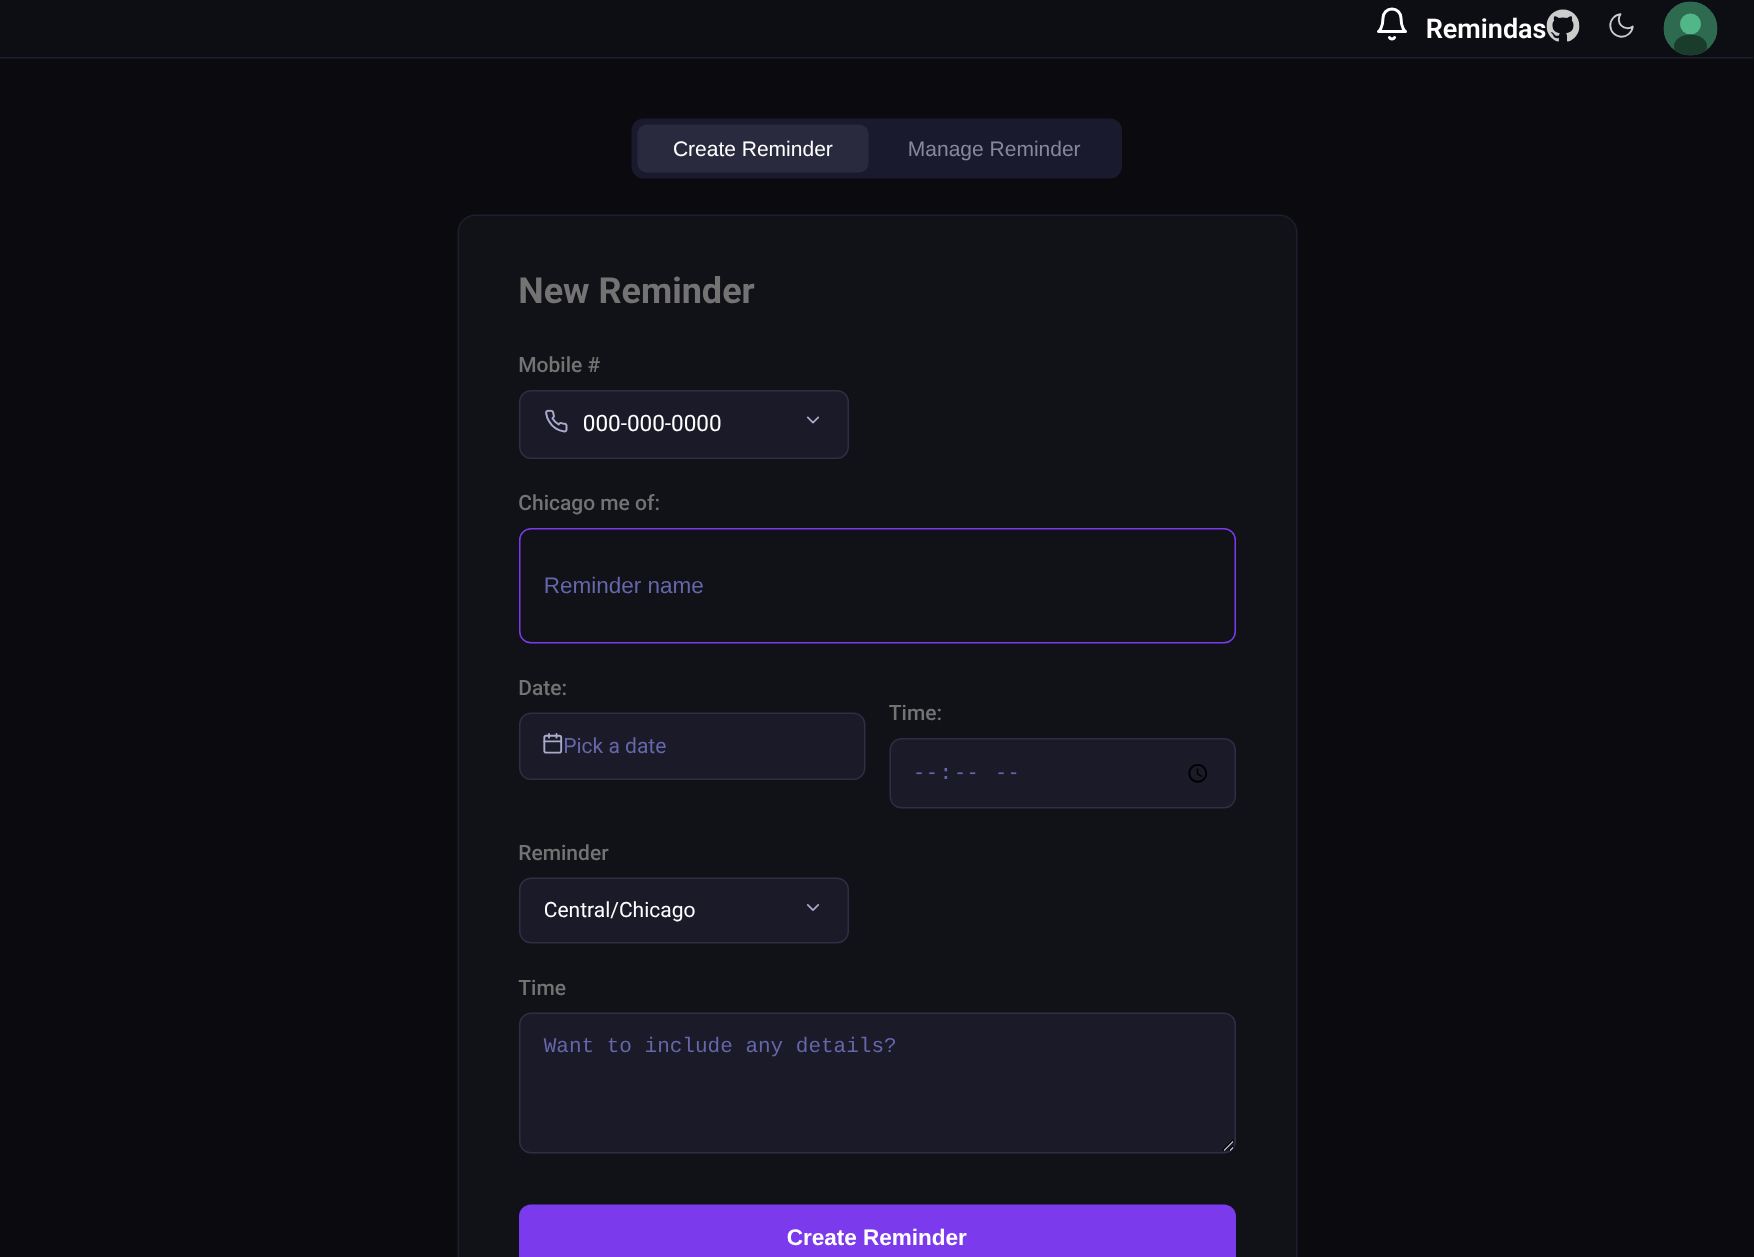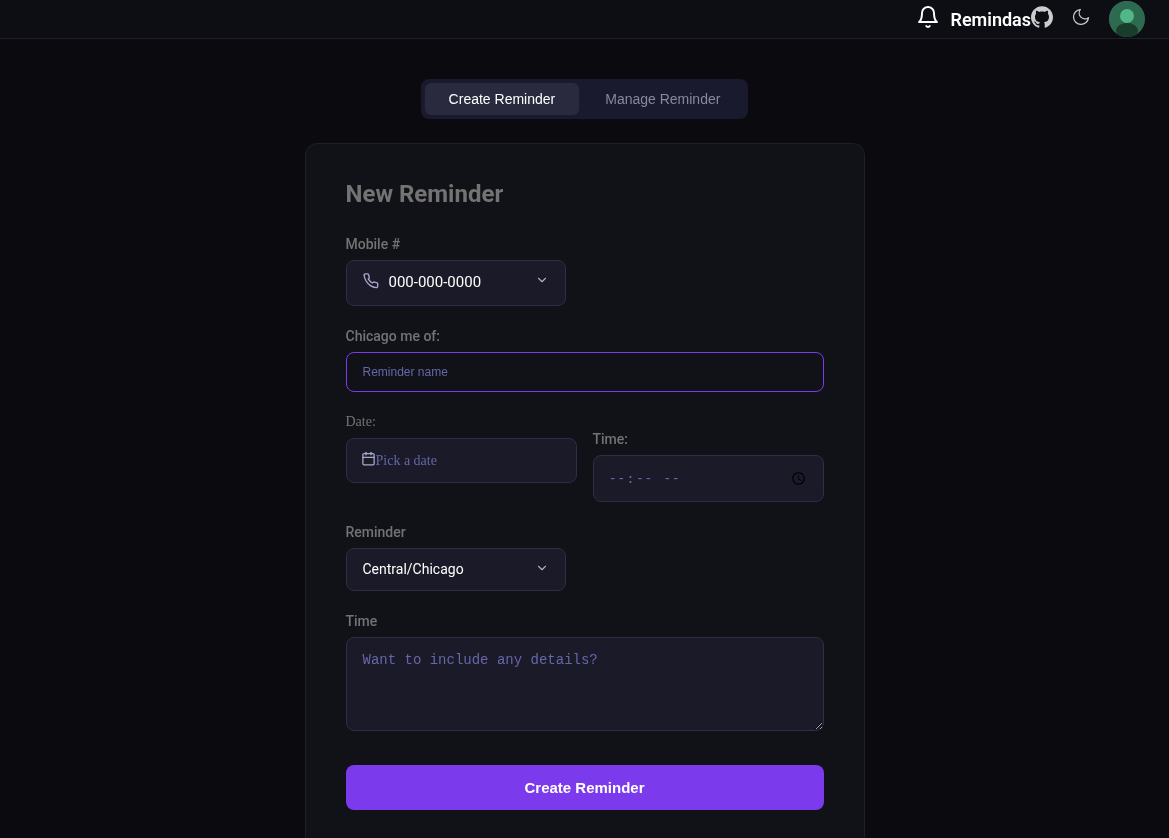--- a/index.html
+++ b/index.html
@@ -173,40 +173,39 @@
     .chevron-icon {
       color: #aaaacc;
       font-size: 12px;
     }
 
     .text-input {
       width: 100%;
       background-color: transparent;
       border: 1.5px solid #7c3aed;
       border-radius: 8px;
-      padding: 12px 16px;
+      padding: 29px 16px;
       color: #aaaacc;
-      font-size: 12px;
+      font-size: 15px;
       outline: none;
     }
 
     .text-input::placeholder {
       color: #6666aa;
     }
 
     
     .date-time-row {
       display: flex;
       gap: 16px;
       margin-bottom: 22px;
     }
 
     .date-group {
       flex: 1;
-      font-family: Liberation Serif, serif;
     }
 
     .time-group {
       flex: 1;
       margin-top: 17px;
     }
 
     .date-input-wrapper {
       display: flex;
       align-items: center;

